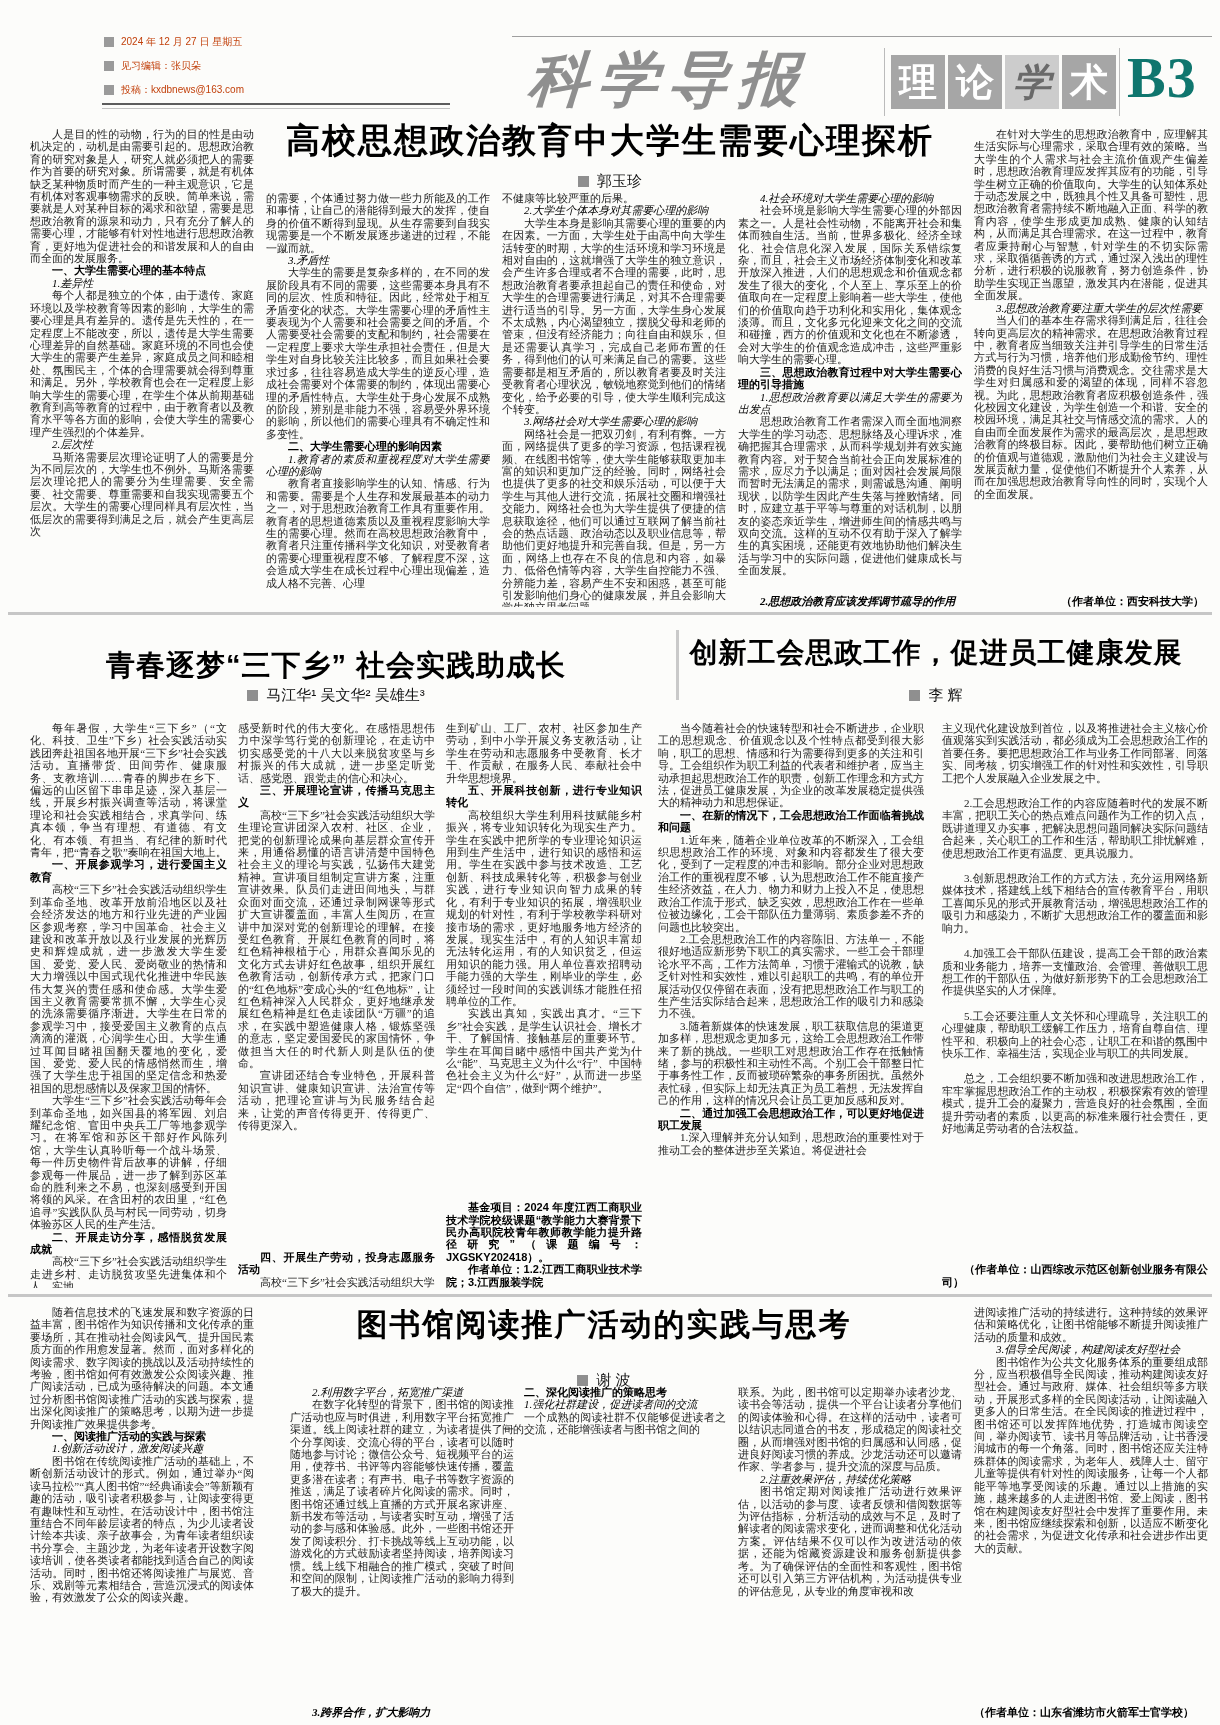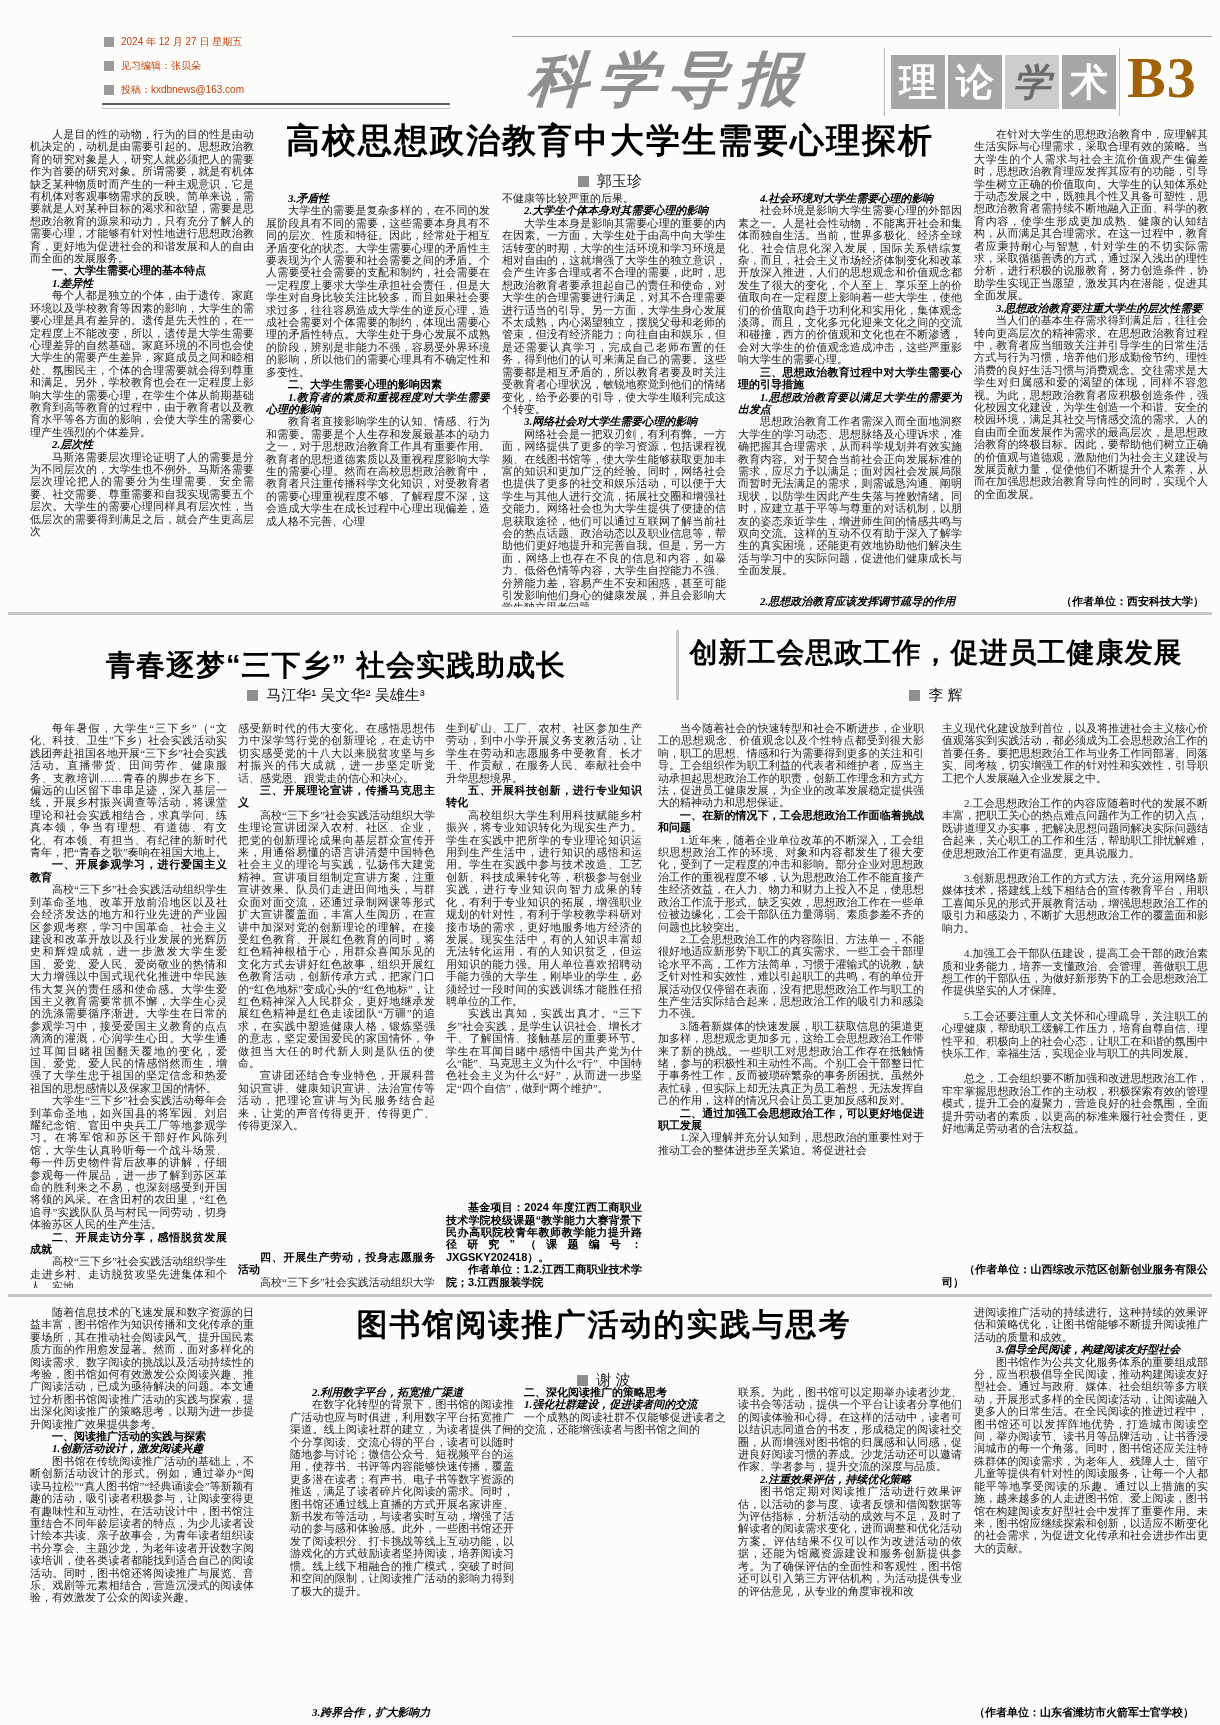--- a/index.html
+++ b/index.html
@@ -15,36 +15,36 @@
   .mh-topline{position:absolute;left:512px;top:36px;width:700px;height:1px;background:#9f9f9f;}
   .paper-name{position:absolute;left:528px;top:40px;width:360px;font-size:60px;font-weight:bold;
               font-style:italic;color:#8f8f8f;letter-spacing:10px;font-family:"DejaVu Serif",serif;
               transform:skewX(-4deg);}
   .sec-line-l{position:absolute;left:884px;top:48px;width:1px;height:68px;background:#bbb;}
   .sec-line-r{position:absolute;left:1119px;top:48px;width:1px;height:68px;background:#bbb;}
   .sec-boxes{position:absolute;left:891px;top:55px;display:flex;gap:3px;}
   .sec-box{width:54px;height:54px;background:#a6a6a6;color:#fff;font-size:38px;line-height:54px;
            text-align:center;font-weight:bold;font-family:"Liberation Sans",sans-serif;}
   .sec-box.light{background:#cccccc;color:#6a6a6a;font-style:italic;font-family:"DejaVu Serif",serif;}
-  .page-no{position:absolute;left:1127px;top:44px;font-size:58px;font-weight:bold;color:#a16207;
+  .page-no{position:absolute;left:1127px;top:44px;font-size:58px;font-weight:bold;color:#0f766e;
            font-family:"Liberation Serif",serif;letter-spacing:1px;}
   
   .headline{position:absolute;text-align:center;font-weight:bold;color:#000;
             font-family:"Liberation Sans","DejaVu Sans",sans-serif;}
   .byline{position:absolute;display:flex;align-items:center;justify-content:center;gap:8px;
           font-size:15px;color:#111;font-family:"Liberation Sans",sans-serif;}
   .bsq{width:11px;height:11px;background:#8f8f8f;flex:0 0 auto;}
   .col{position:absolute;overflow:hidden;display:flex;flex-direction:column;
        font-size:11px;line-height:12.4px;text-align:justify;color:#1c1c1c;}
   .blk{flex:0 0 auto;}
   .b-p{text-indent:2em;}
   .b-pc{}
   .b-h{font-weight:bold;text-indent:2em;color:#000;font-family:"Liberation Sans",sans-serif;}
   .b-hb{font-weight:bold;text-indent:2em;color:#000;font-family:"Liberation Sans",sans-serif;margin-top:auto;}
-  .b-hk{font-weight:bold;font-style:italic;text-indent:2em;color:#000;}
+  .b-hk{font-weight:normal;font-style:italic;text-indent:2em;color:#000;}
   .b-hkb{font-weight:bold;font-style:italic;text-indent:2em;color:#000;margin-top:auto;}
   .b-fundtop{font-weight:bold;text-indent:2em;color:#000;margin-top:auto;font-family:"Liberation Sans",sans-serif;}
   .b-fund{font-weight:bold;text-indent:2em;color:#000;font-family:"Liberation Sans",sans-serif;}
   .b-attr{font-weight:bold;text-align:right;padding-right:4px;color:#000;margin-top:auto;
           font-family:"Liberation Sans",sans-serif;}
   .b-attrp{font-weight:bold;text-indent:2em;color:#000;margin-top:auto;font-family:"Liberation Sans",sans-serif;}
   .b-attrc{font-weight:bold;text-align:left;color:#000;margin-top:auto;font-family:"Liberation Sans",sans-serif;}
   .divider{position:absolute;left:8px;width:1204px;height:3px;background:#c6c6c6;}
   .vbar{position:absolute;left:676px;top:630px;width:3px;height:70px;background:#c9c9c9;}
 </style>
@@ -88,20 +88,21 @@
   </div>
   <div class="col" style="left:30px;top:128px;width:224px;height:479px;">
       <div class="blk b-p">人是目的性的动物，行为的目的性是由动机决定的，动机是由需要引起的。思想政治教育的研究对象是人，研究人就必须把人的需要作为首要的研究对象。所谓需要，就是有机体缺乏某种物质时而产生的一种主观意识，它是有机体对客观事物需求的反映。简单来说，需要就是人对某种目标的渴求和欲望，需要是思想政治教育的源泉和动力，只有充分了解人的需要心理，才能够有针对性地进行思想政治教育，更好地为促进社会的和谐发展和人的自由而全面的发展服务。</div>
       <div class="blk b-h">一、大学生需要心理的基本特点</div>
       <div class="blk b-hk">1.差异性</div>
       <div class="blk b-p">每个人都是独立的个体，由于遗传、家庭环境以及学校教育等因素的影响，大学生的需要心理是具有差异的。遗传是先天性的，在一定程度上不能改变，所以，遗传是大学生需要心理差异的自然基础。家庭环境的不同也会使大学生的需要产生差异，家庭成员之间和睦相处、氛围民主，个体的合理需要就会得到尊重和满足。另外，学校教育也会在一定程度上影响大学生的需要心理，在学生个体从前期基础教育到高等教育的过程中，由于教育者以及教育水平等各方面的影响，会使大学生的需要心理产生强烈的个体差异。</div>
       <div class="blk b-hk">2.层次性</div>
       <div class="blk b-p">马斯洛需要层次理论证明了人的需要是分为不同层次的，大学生也不例外。马斯洛需要层次理论把人的需要分为生理需要、安全需要、社交需要、尊重需要和自我实现需要五个层次。大学生的需要心理同样具有层次性，当低层次的需要得到满足之后，就会产生更高层次</div>
     </div>
   <div class="col" style="left:266px;top:192px;width:224px;height:415px;">
+      <div class="blk b-pc">的需要，个体通过努力做一些力所能及的工作和事情，让自己的潜能得到最大的发挥，使自身的价值不断得到显现。从生存需要到自我实现需要是一个不断发展逐步递进的过程，不能一蹴而就。</div>
       <div class="blk b-hk">3.矛盾性</div>
       <div class="blk b-p">大学生的需要是复杂多样的，在不同的发展阶段具有不同的需要，这些需要本身具有不同的层次、性质和特征。因此，经常处于相互矛盾变化的状态。大学生需要心理的矛盾性主要表现为个人需要和社会需要之间的矛盾。个人需要受社会需要的支配和制约，社会需要在一定程度上要求大学生承担社会责任，但是大学生对自身比较关注比较多，而且如果社会要求过多，往往容易造成大学生的逆反心理，造成社会需要对个体需要的制约，体现出需要心理的矛盾性特点。大学生处于身心发展不成熟的阶段，辨别是非能力不强，容易受外界环境的影响，所以他们的需要心理具有不确定性和多变性。</div>
       <div class="blk b-h">二、大学生需要心理的影响因素</div>
       <div class="blk b-hk">1.教育者的素质和重视程度对大学生需要心理的影响</div>
       <div class="blk b-p">教育者直接影响学生的认知、情感、行为和需要。需要是个人生存和发展最基本的动力之一，对于思想政治教育工作具有重要作用。教育者的思想道德素质以及重视程度影响大学生的需要心理。然而在高校思想政治教育中，教育者只注重传播科学文化知识，对受教育者的需要心理重视程度不够、了解程度不深，这会造成大学生在成长过程中心理出现偏差，造成人格不完善、心理</div>
     </div>
   <div class="col" style="left:502px;top:192px;width:224px;height:415px;">
       <div class="blk b-pc">不健康等比较严重的后果。</div>
       <div class="blk b-hk">2.大学生个体本身对其需要心理的影响</div>
       <div class="blk b-p">大学生本身是影响其需要心理的重要的内在因素。一方面，大学生处于由高中向大学生活转变的时期，大学的生活环境和学习环境是相对自由的，这就增强了大学生的独立意识，会产生许多合理或者不合理的需要，此时，思想政治教育者要承担起自己的责任和使命，对大学生的合理需要进行满足，对其不合理需要进行适当的引导。另一方面，大学生身心发展不太成熟，内心渴望独立，摆脱父母和老师的管束，但没有经济能力；向往自由和娱乐，但是还需要认真学习，完成自己老师布置的任务，得到他们的认可来满足自己的需要。这些需要都是相互矛盾的，所以教育者要及时关注受教育者心理状况，敏锐地察觉到他们的情绪变化，给予必要的引导，使大学生顺利完成这个转变。</div>

